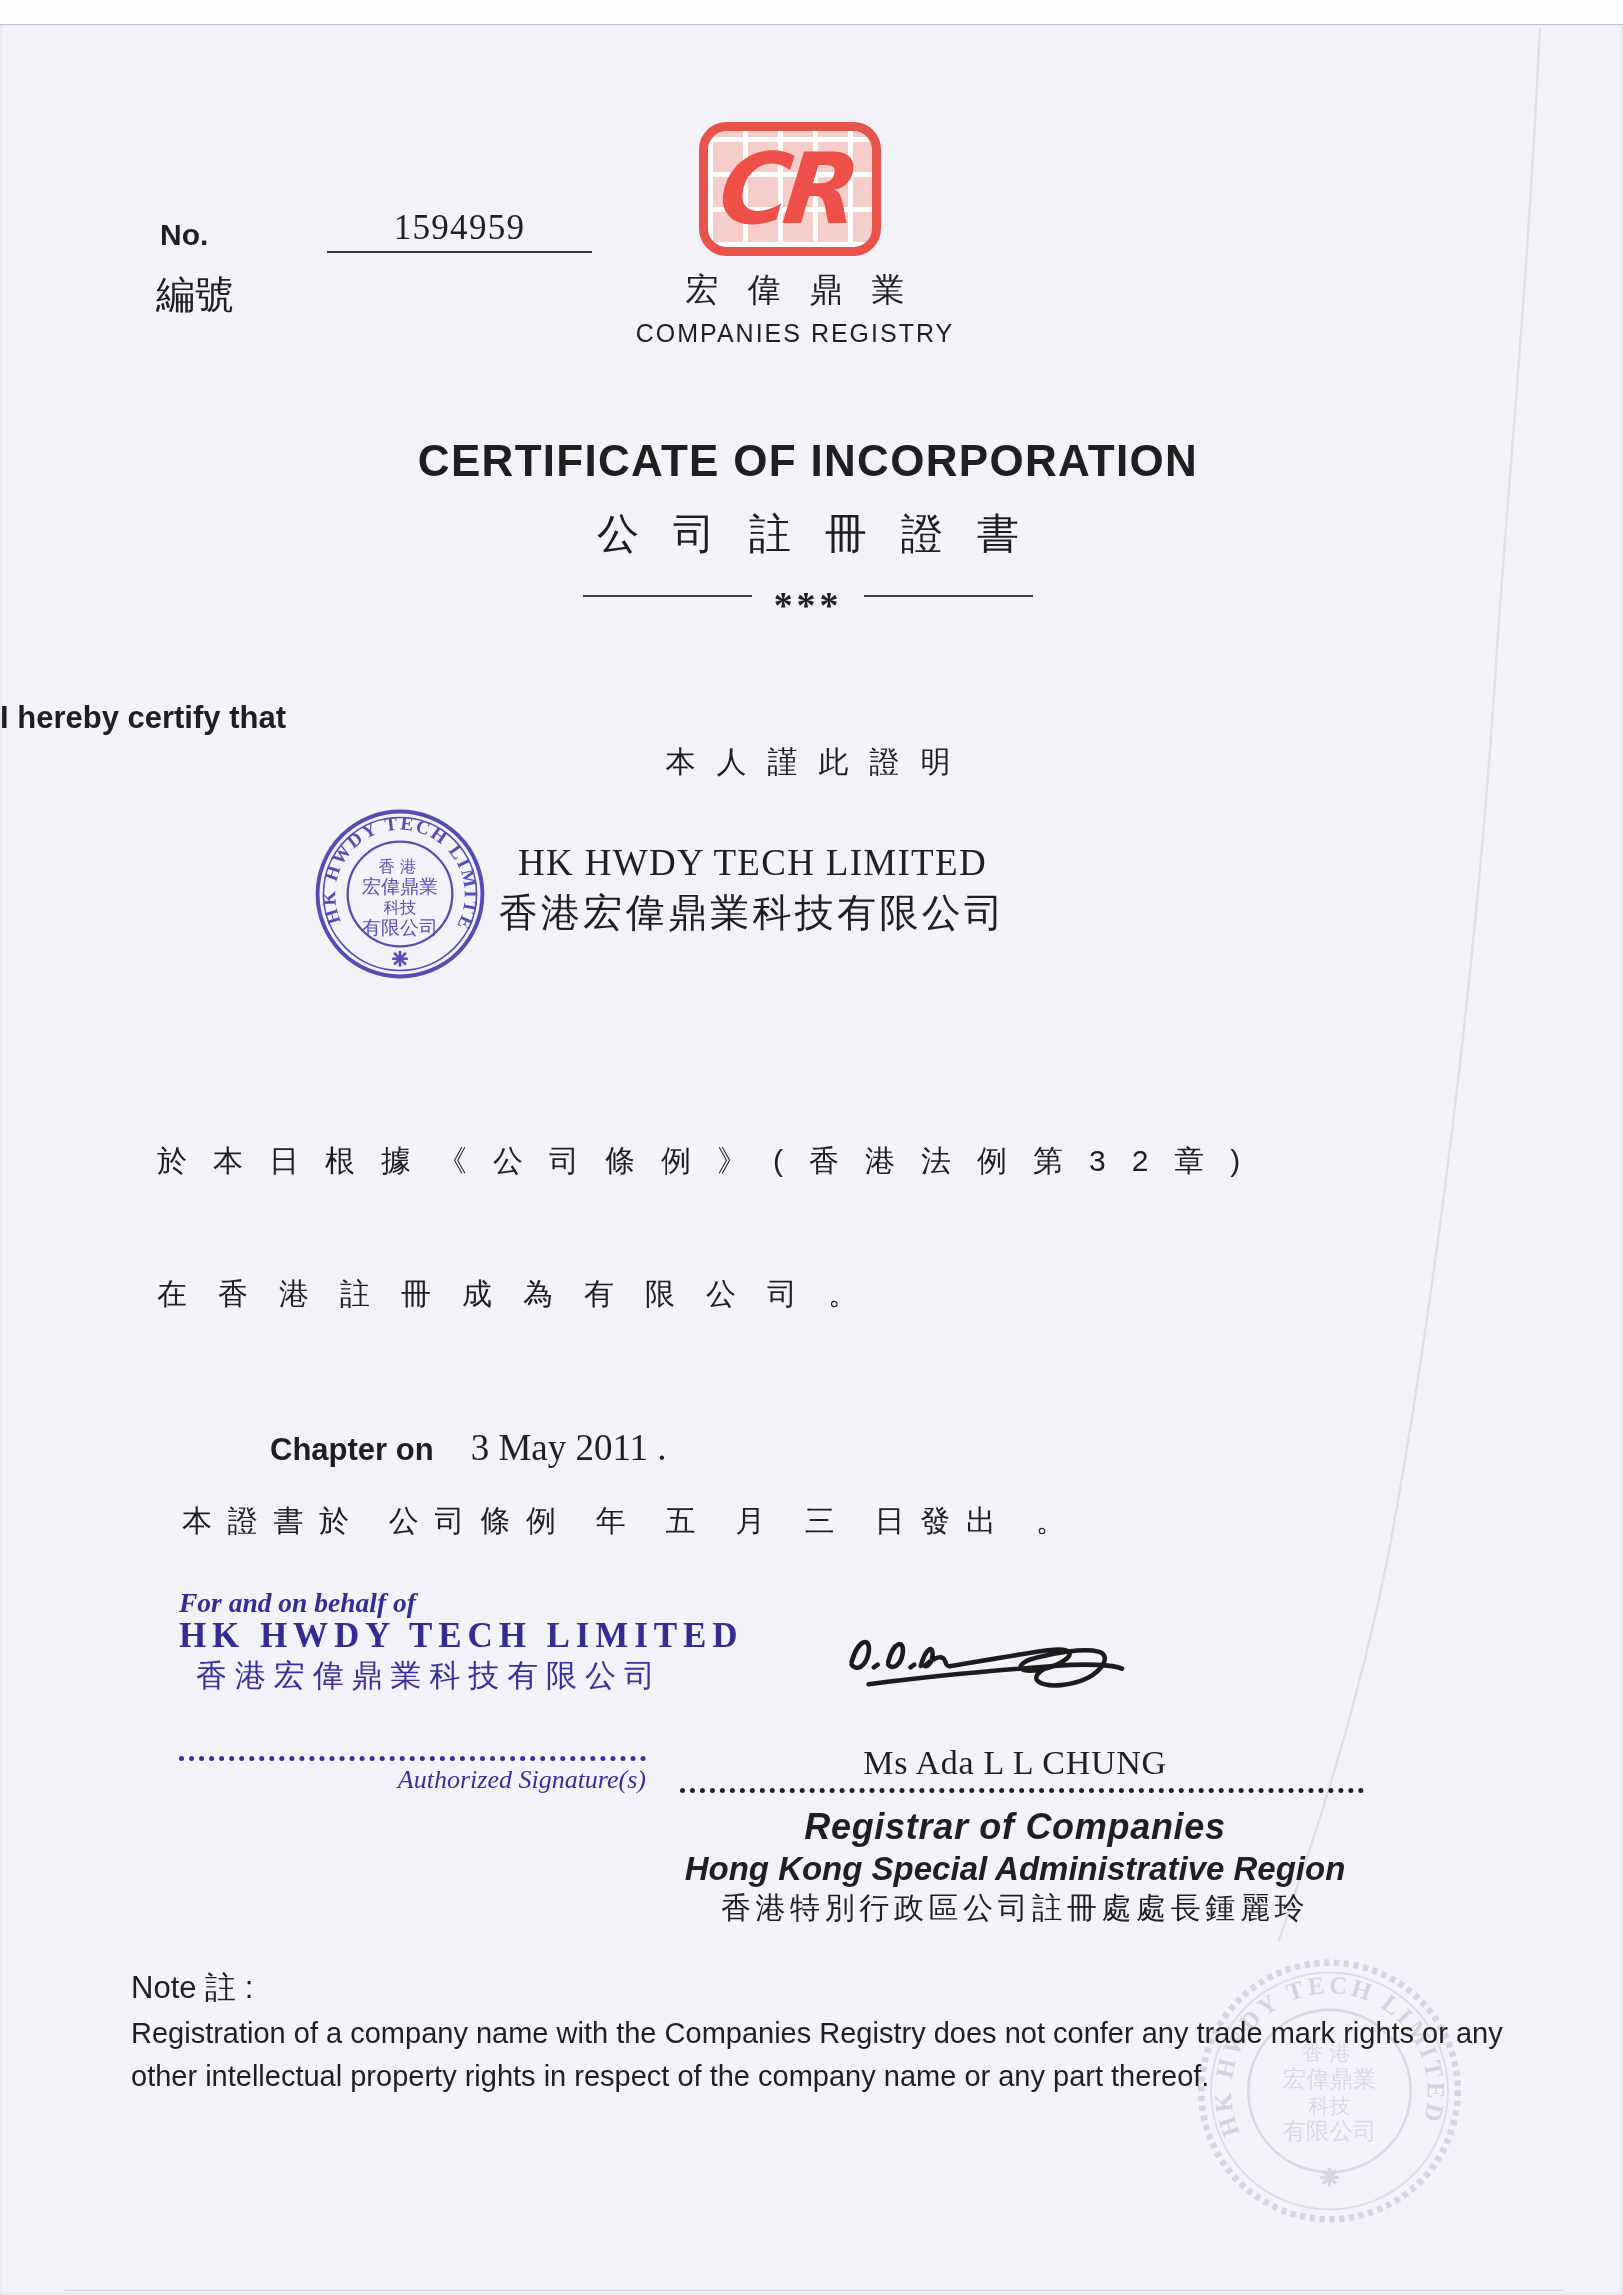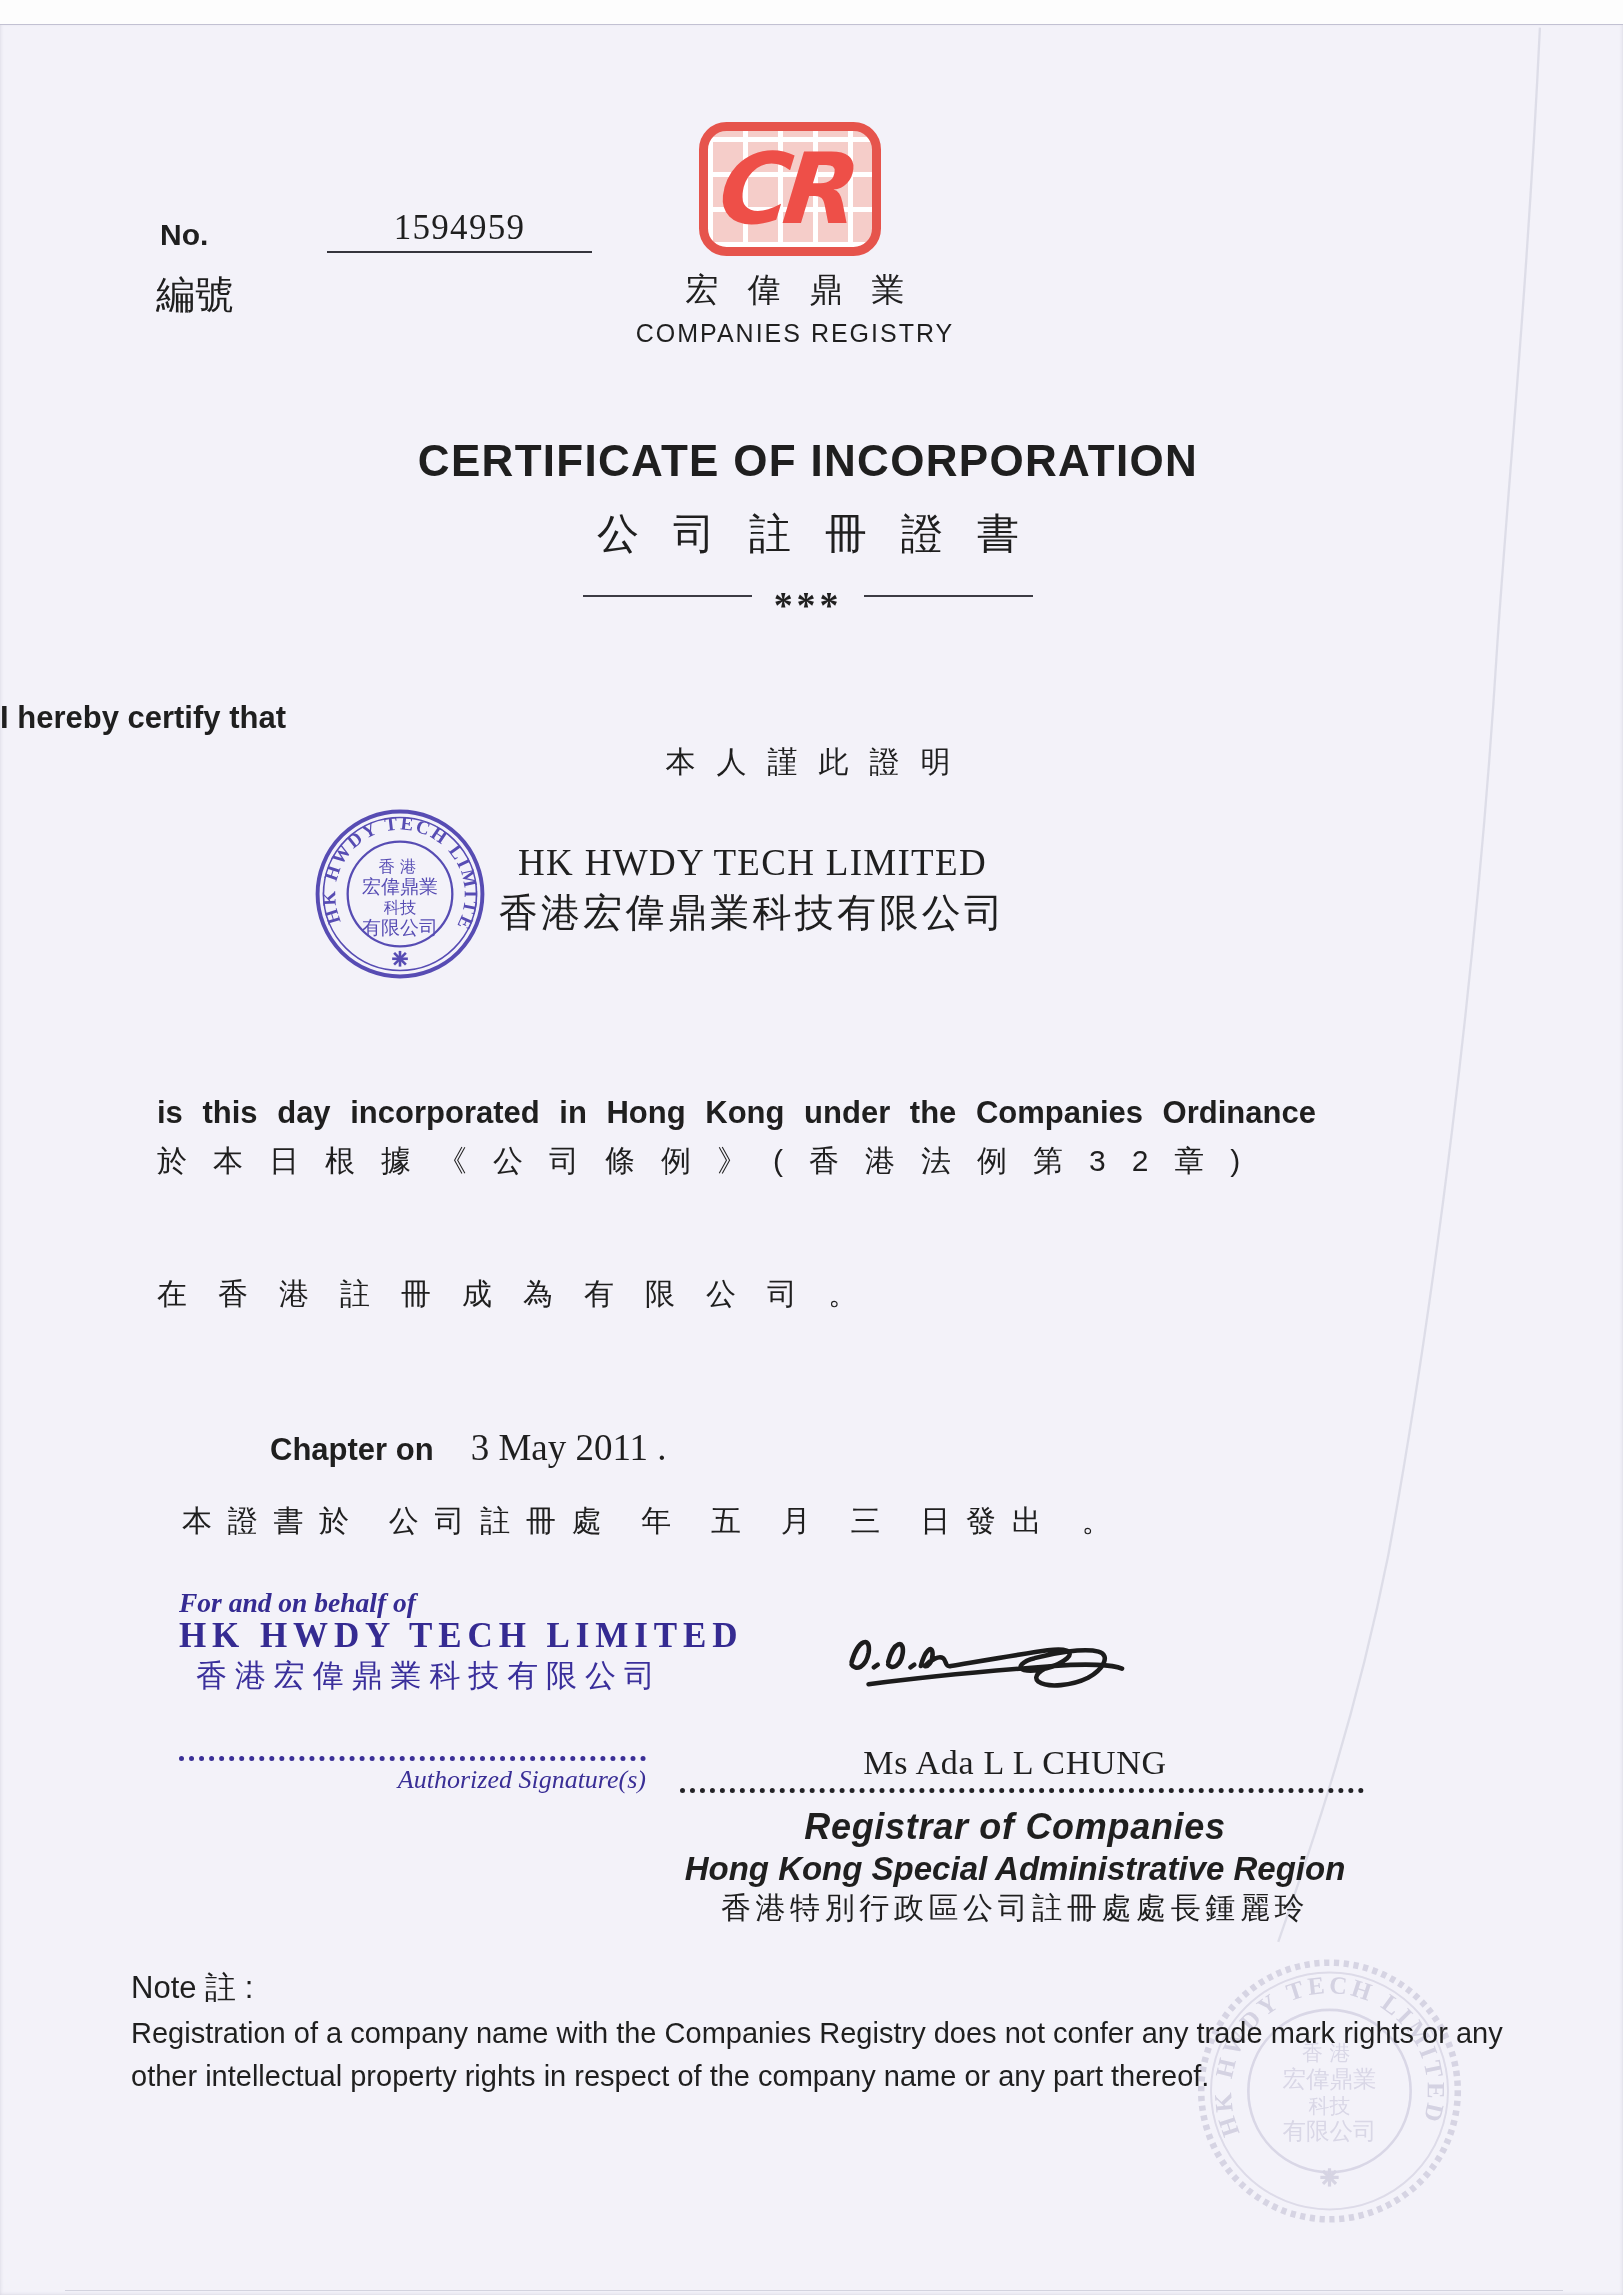--- a/index.html
+++ b/index.html
@@ -171,29 +171,28 @@
         <line x1="133" y1="220" x2="133" y2="244"></line>
         <line x1="124" y1="223" x2="142" y2="241"></line>
         <line x1="124" y1="241" x2="142" y2="223"></line>
       </g>
     </g>
   </svg>
 
   <div class="abs company-en">HK HWDY TECH LIMITED</div>
   <div class="abs company-zh">香港宏偉鼎業科技有限公司</div>
 
-  <div class="abs body1-en">is this day incorporated in Hong Kong under the Companies Ordinance</div>
   <div class="abs body1-zh">於本日根據《公司條例》(香港法例第32章)</div>
   <div class="abs body2-zh">在香港註冊成為有限公司。</div>
 
   <div class="abs issued-row">
     <span class="issued-label">Chapter on</span>
     <span class="issued-date">3 May 2011 .</span>
   </div>
-  <div class="abs issued-zh">本證書於 公司註冊處 年 五 月 三 日發出 。</div>
+  <div class="abs issued-zh">本證書於 公司條例 年 五 月 三 日發出 。</div>
 
   <div class="abs behalf-1">For and on behalf of</div>
   <div class="abs behalf-2">HK HWDY TECH LIMITED</div>
   <div class="abs behalf-3">香港宏偉鼎業科技有限公司</div>
   <div class="abs auth-dots"></div>
   <div class="abs auth-label">Authorized Signature(s)</div>
 
   <svg class="abs sig-svg" width="307" height="118" viewBox="0 0 470 180">
     <g fill="none" stroke="#1c1c1c" stroke-width="7" stroke-linecap="round" stroke-linejoin="round">
       <path d="M30 84 C40 48 60 44 56 70 C52 92 36 98 30 88"></path>

